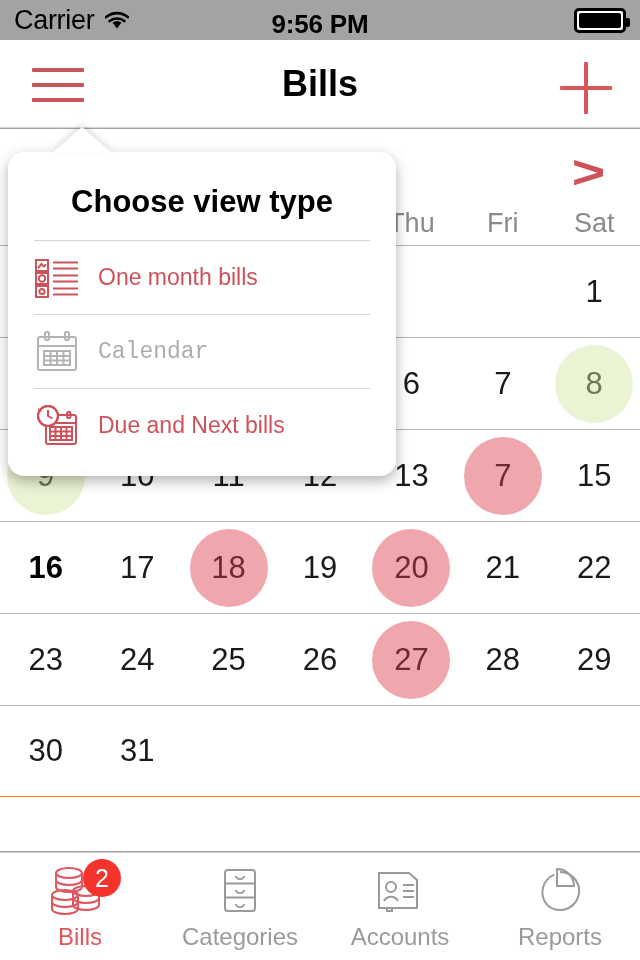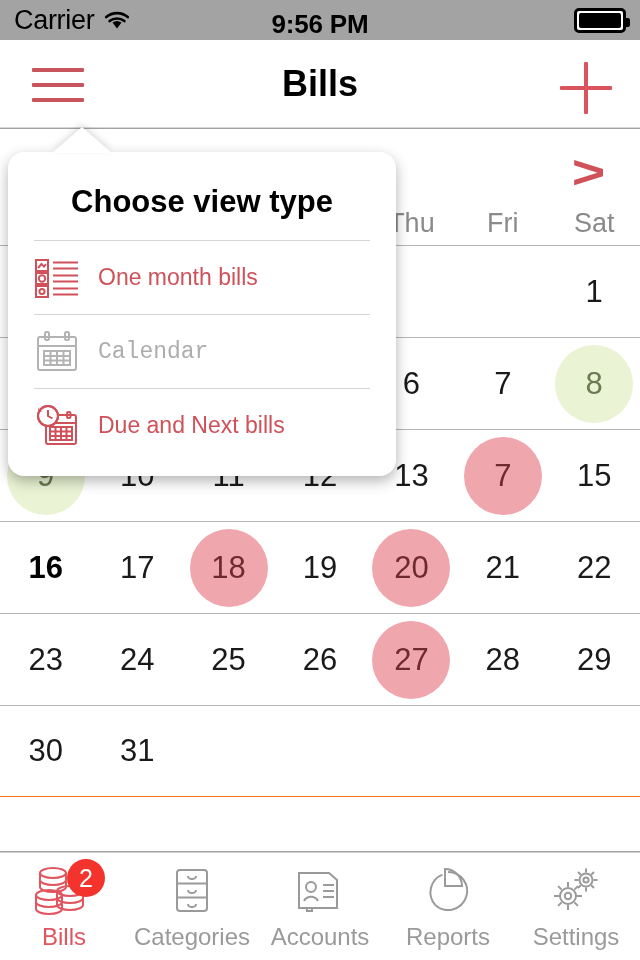--- a/index.html
+++ b/index.html
@@ -506,34 +506,15 @@
           <g stroke="#9a9a9a" stroke-width="2" fill="none">
             <path d="M31 9 a19 19 0 1 1 -12.5 33.2"></path>
             <path d="M18.5 42.2 a19 19 0 0 1 7 -30.6"></path>
             <path d="M28 6 a18 18 0 0 1 0 0 M28 6 v17 h17 a17 17 0 0 0 -17 -17 z"></path>
           </g>
         </svg>
       </div>
       <div class="tab-label">Reports</div>
     </div>
 
-    <div class="tab">
-      <div class="tab-icon-wrap">
-        <svg class="tab-icon" viewBox="0 0 62 56">
-          <g stroke="#9a9a9a" stroke-width="2" fill="none">
-            <circle cx="41" cy="17" r="6.5"></circle>
-            <circle cx="41" cy="17" r="2.6"></circle>
-            <path d="M41 5.5 v4 M41 24.5 v4 M29.5 17 h4 M48.5 17 h4
-                     M33 9 l2.8 2.8 M46.2 22.2 l2.8 2.8
-                     M49 9 l-2.8 2.8 M35.8 22.2 l-2.8 2.8"></path>
-            <circle cx="23" cy="33" r="8"></circle>
-            <circle cx="23" cy="33" r="3.2"></circle>
-            <path d="M23 19 v5 M23 42 v5 M9 33 h5 M32 33 h5
-                     M13.1 23.1 l3.5 3.5 M29.4 39.4 l3.5 3.5
-                     M32.9 23.1 l-3.5 3.5 M16.6 39.4 l-3.5 3.5"></path>
-          </g>
-        </svg>
-      </div>
-      <div class="tab-label">Settings</div>
-    </div>
 
   </div>
 </div>
 
 </body></html>

